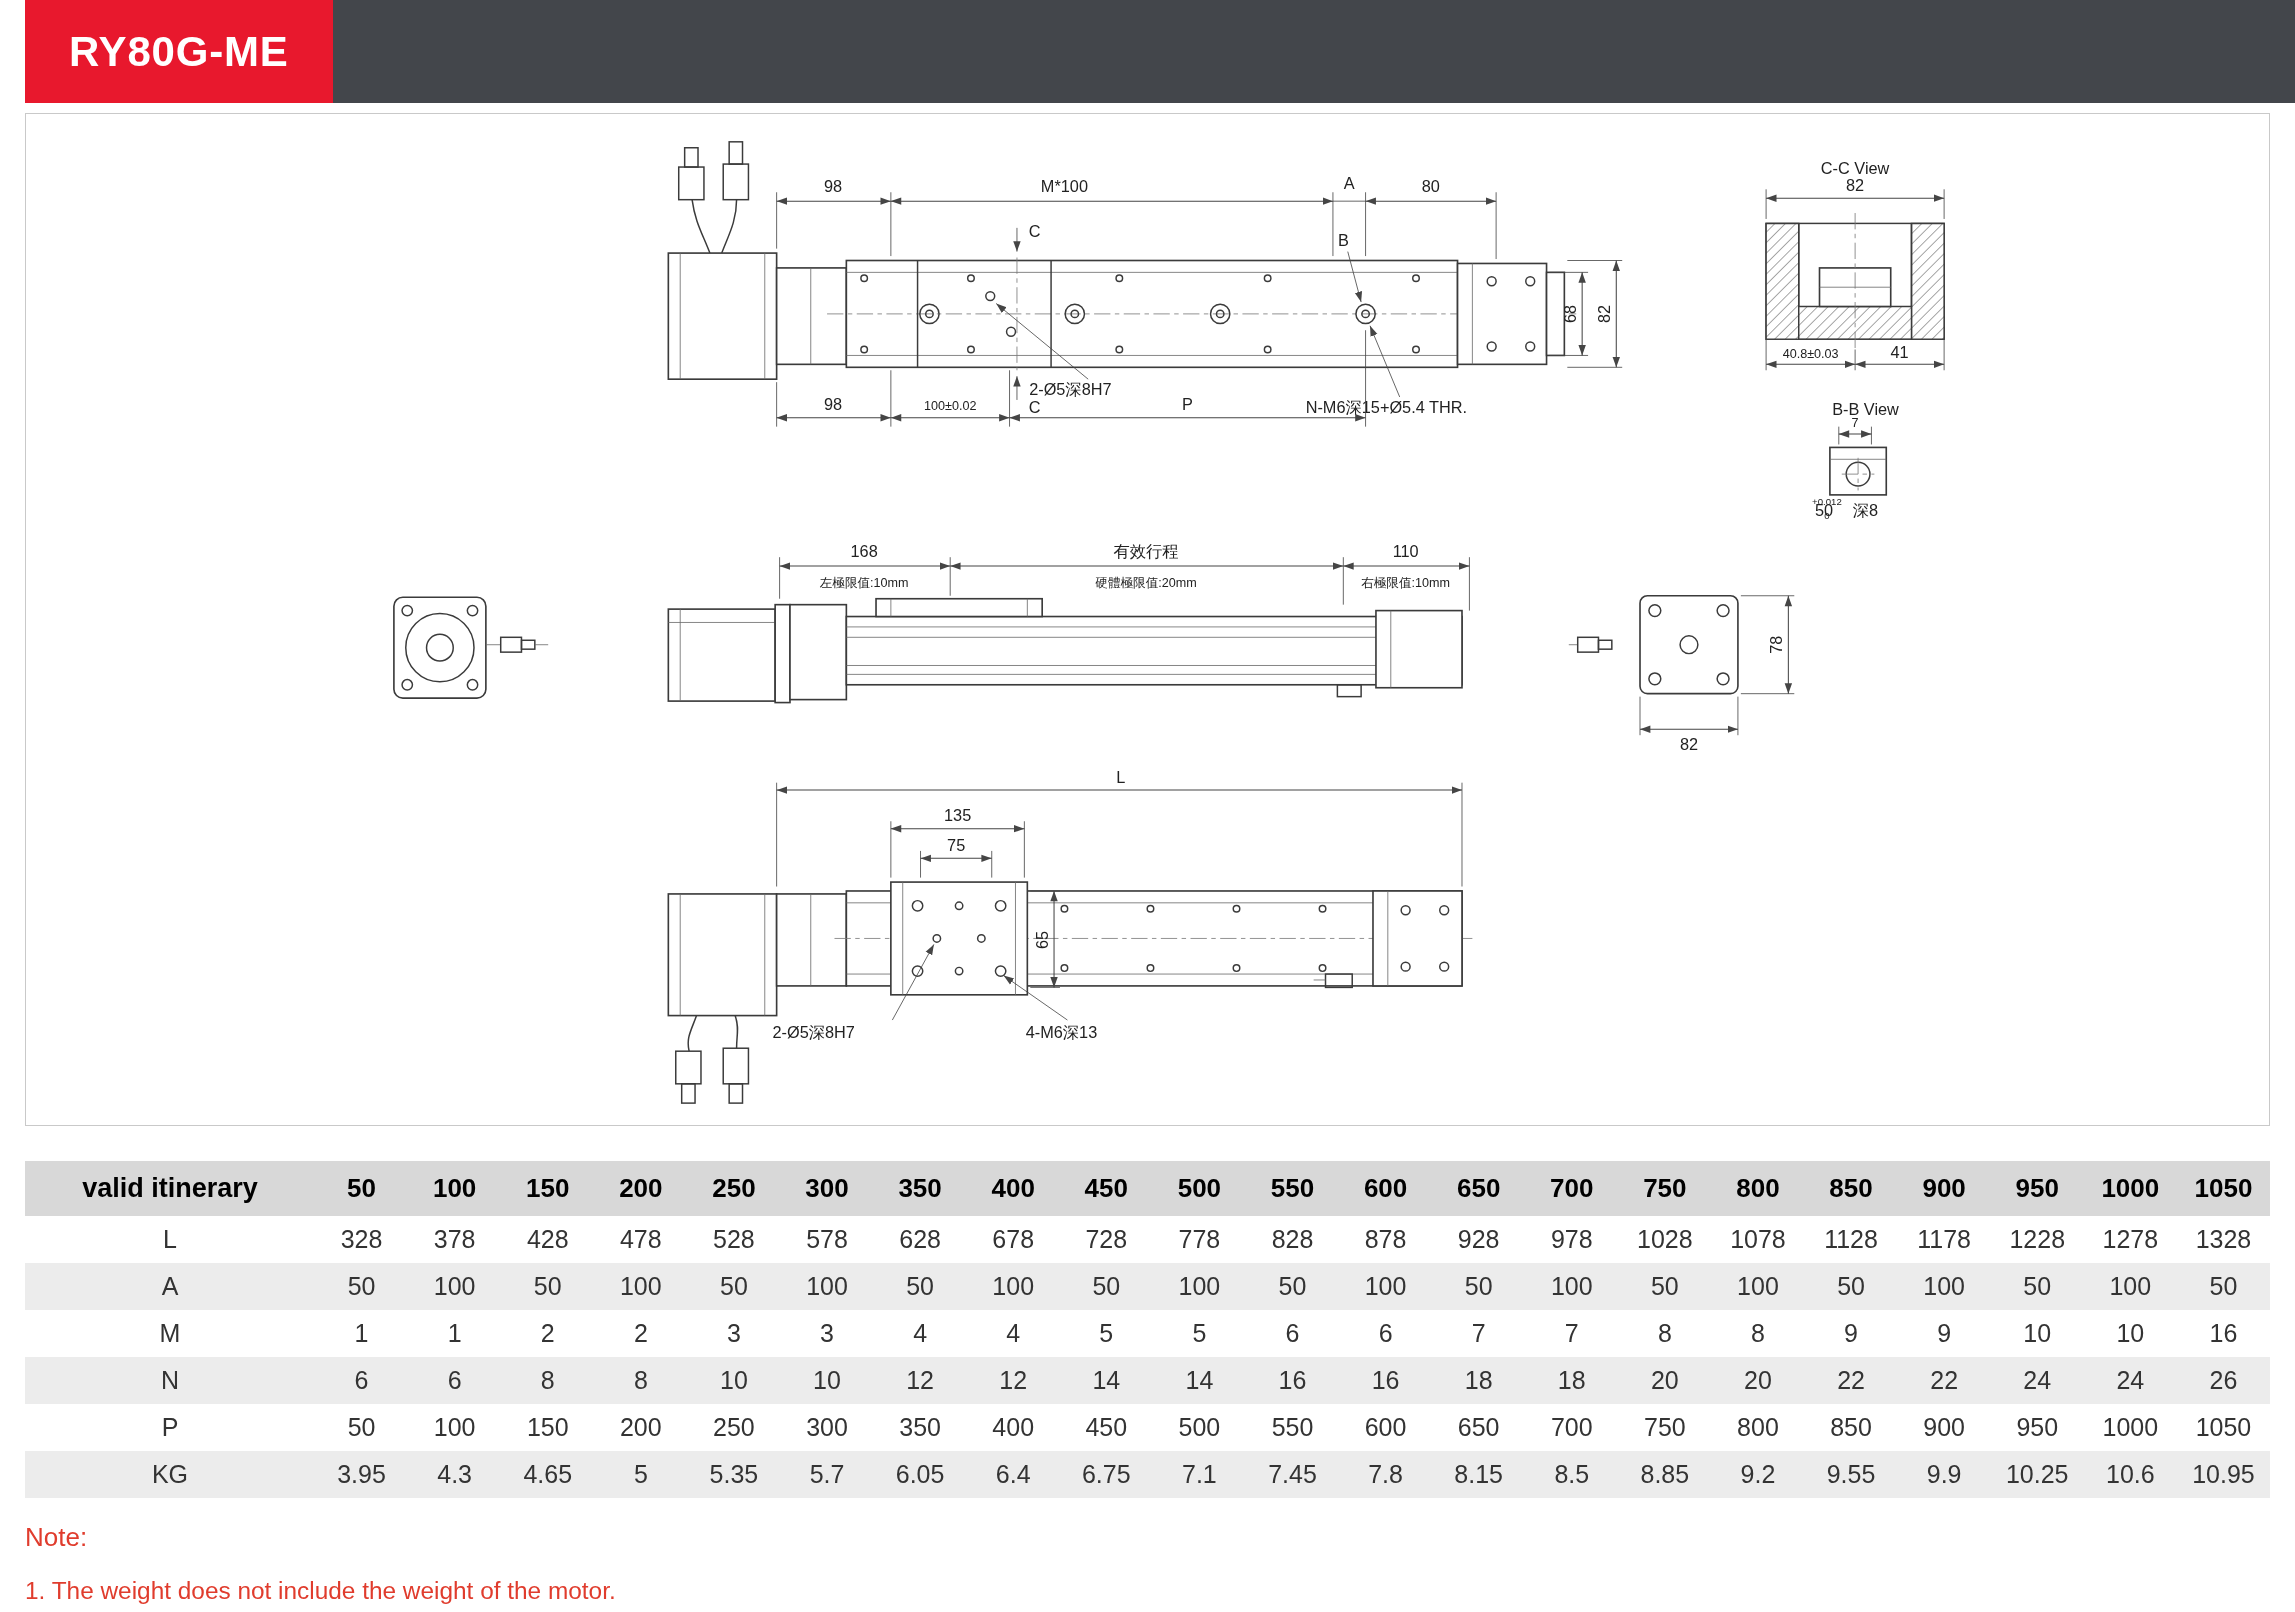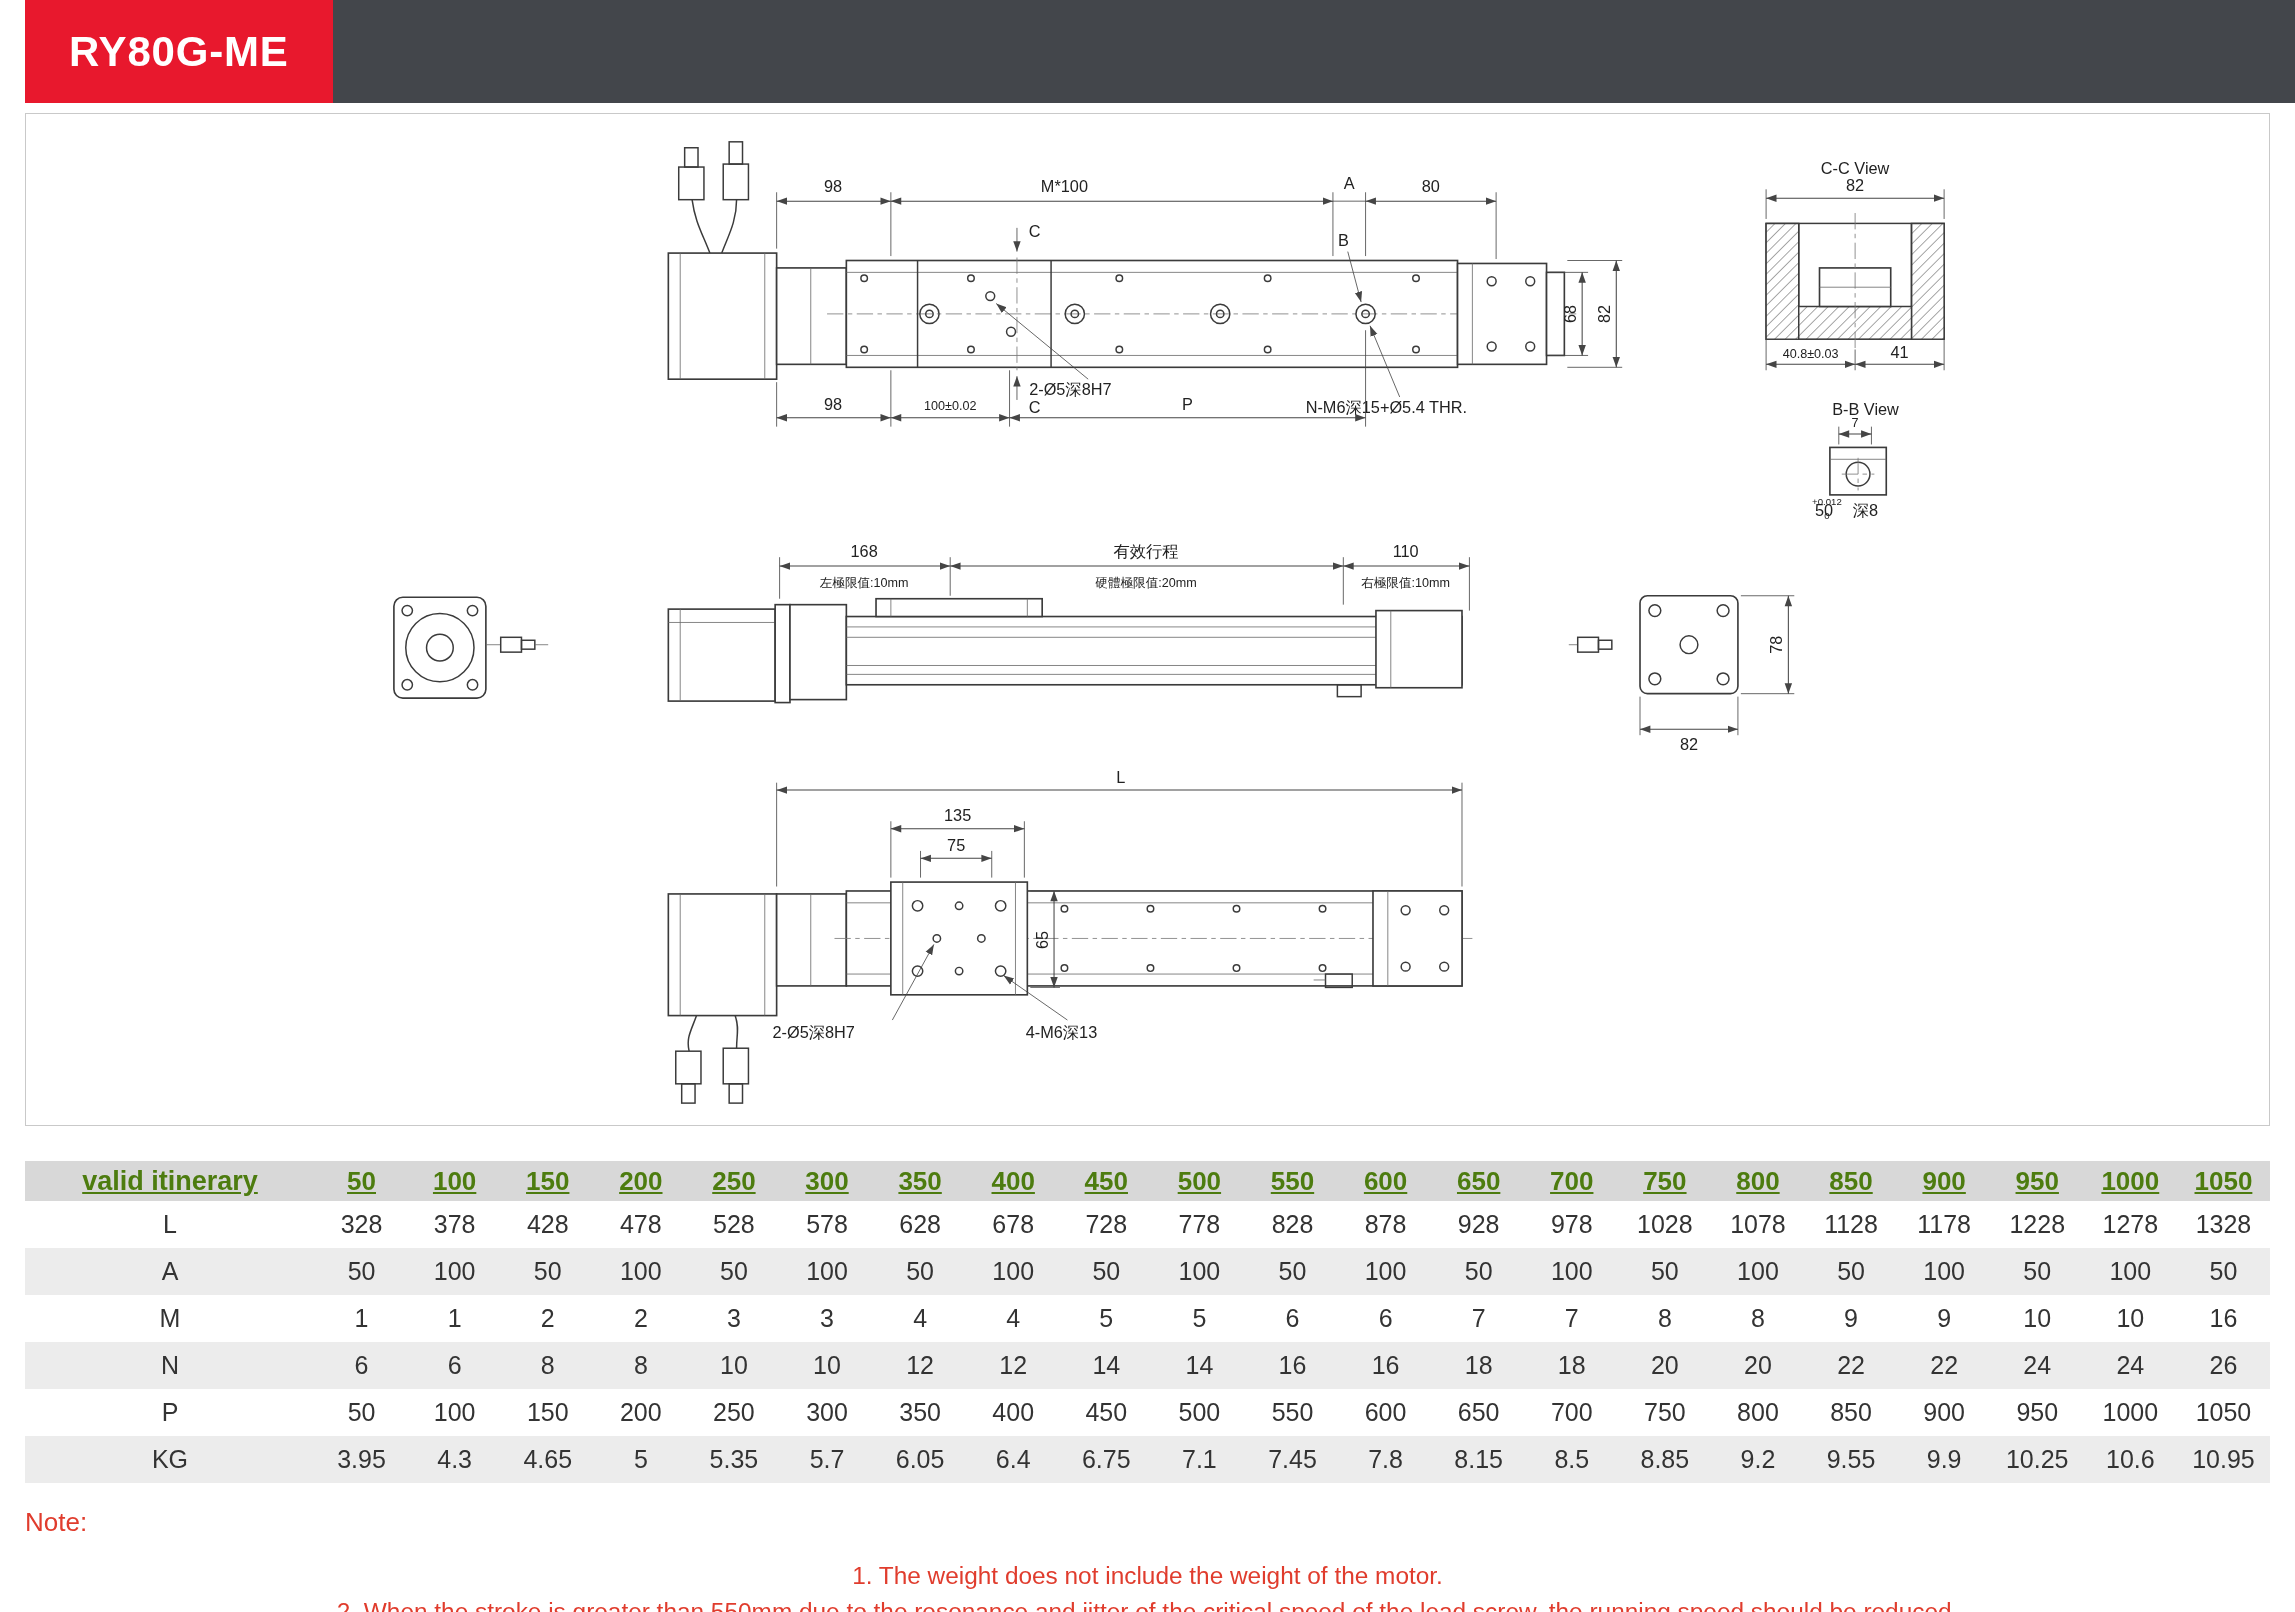--- a/index.html
+++ b/index.html
@@ -46,30 +46,30 @@
   .dt  { font-family: "Liberation Sans", "DejaVu Sans", sans-serif; font-size: 11px; fill: #222; text-anchor: middle; }
   .dts { font-size: 8.5px; }
 
   
   .spec { margin: 35px 25px 0; }
   table { width: 100%; border-collapse: collapse; table-layout: fixed; }
   col.label-col { width: 290px; }
   th, td { text-align: center; vertical-align: middle; padding: 0; }
   thead th {
     background: var(--table-header-bg, #d8d8d8);
-    font-weight: 700; font-size: 26px; height: 40px; color: #4d7c0f; text-decoration: underline;
+    font-weight: 700; font-size: 26px; height: 55px; color: #000000;
   }
   thead th.row-label { font-size: 27px; }
   tbody th, tbody td { font-size: 25px; font-weight: 400; height: 47px; color: #333; }
   tbody tr:nth-child(even) { background: var(--table-stripe-bg, #ececec); }
 
   
   .notes { margin: 23.5px 25px 0; color: var(--note-red, #e03c2d); }
   .note-title { font-size: 26px; margin-bottom: 20px; }
-  .note-item  { font-size: 24.4px; line-height: 1.5; text-align: center; }
+  .note-item  { font-size: 24.4px; line-height: 1.5; }
 </style>
 </head>
 <body>
 
 <header class="header">
   <div class="badge">
     <span>RY80G-ME</span>
   </div>
 </header>
 

